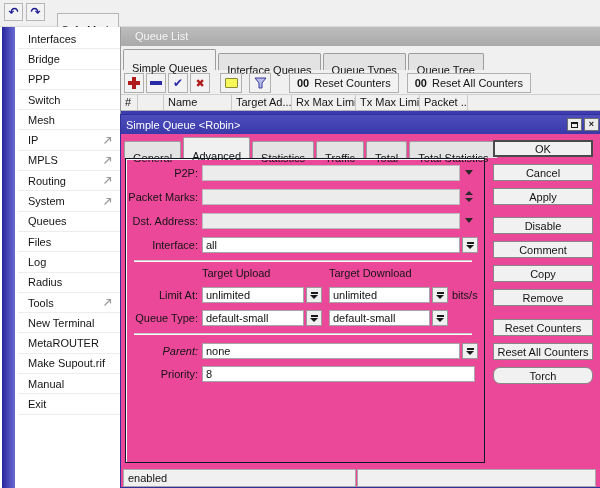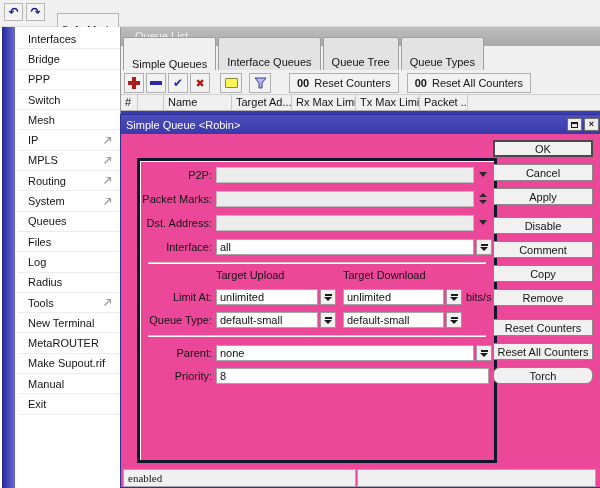--- a/index.html
+++ b/index.html
@@ -26,21 +26,21 @@
     border-bottom:1px solid #ededed;box-sizing:border-box;}
   .sub-arrow{margin-left:auto;display:flex;}
 
   
   .queue-window{position:absolute;left:120px;top:27px;width:480px;height:461px;background:#f0f0f0;
     border-left:1px solid #9a9a9a;box-sizing:border-box;}
   .qw-title{height:19px;background:linear-gradient(#bdbdbd,#a9a9a9);color:#f5f5f5;
     line-height:19px;padding-left:14px;}
   .tabs-row{position:absolute;display:flex;align-items:flex-end;}
   .qw-tabs{left:2px;top:22px;height:21px;}
-  .tab{height:17px;line-height:16px;padding:16px 8px;background:#e3e3e3;border:1px solid #9d9d9d;
+  .tab{height:17px;line-height:16px;padding:8px 8px;background:#e3e3e3;border:1px solid #9d9d9d;
     border-bottom:none;margin-right:2px;border-radius:2px 2px 0 0;box-sizing:border-box;white-space:nowrap;}
   .tab.active{height:21px;line-height:20px;background:#f0f0f0;position:relative;z-index:2;}
   .qw-toolbar{position:absolute;left:3px;top:45px;height:22px;display:flex;align-items:center;}
   .icon-btn{width:20px;height:20px;background:#f2f2f2;border:1px solid #b0b0b0;
     display:flex;align-items:center;justify-content:center;margin-right:2px;padding:0;box-sizing:border-box;}
   .icon-btn.wide{width:22px;}
   .ml8{margin-left:8px;} .ml5{margin-left:5px;} .ml16{margin-left:16px;}
   .plus-shape{position:relative;width:12px;height:12px;}
   .plus-shape::before{content:"";position:absolute;left:0;top:4px;width:12px;height:4px;background:#b11a1a;}
   .plus-shape::after{content:"";position:absolute;left:4px;top:0;width:4px;height:12px;background:#b11a1a;}
@@ -62,22 +62,22 @@
   .dialog{position:absolute;left:120px;top:114px;width:483px;height:374px;background:#ec4899;
     border:1px solid #30309a;box-sizing:border-box;}
   .dlg-title{height:19px;background:linear-gradient(#4d4dbc,#3939aa);display:flex;align-items:center;
     color:#ffffff;padding-left:5px;}
   .dlg-winbtns{margin-left:auto;display:flex;gap:2px;margin-right:3px;}
   .win-btn{width:15px;height:13px;background:#ececec;border:1px solid #6f6f6f;display:flex;
     align-items:center;justify-content:center;padding:0;box-sizing:border-box;font-size:9px;
     font-weight:bold;line-height:1;color:#111111;}
   .max-glyph{width:7px;height:6px;border:1px solid #161616;border-top-width:2px;box-sizing:border-box;}
   .dlg-tabs{left:3px;top:22px;height:21px;}
-  .dlg-panel{position:absolute;left:16px;top:43px;width:360px;height:305px;
-    border:3px solid #0f172a;box-shadow:inset 1px 1px 0 #fbfbfb;box-sizing:border-box;}
+  .dlg-panel{position:absolute;left:4px;top:43px;width:360px;height:305px;
+    border:1px solid #0f172a;box-shadow:inset 1px 1px 0 #fbfbfb;box-sizing:border-box;}
   .flabel{position:absolute;left:2px;width:70px;text-align:right;line-height:16px;}
   .ffield{position:absolute;height:16px;box-sizing:border-box;border:1px solid #a6a6a6;background:#ffffff;
     font-family:"Liberation Sans",sans-serif;font-size:11px;color:#111111;padding:0 3px;}
   .ffield.disabled{background:#ececec;border-color:#bcbcbc;}
   .tri-down{position:absolute;width:0;height:0;border-left:4px solid transparent;
     border-right:4px solid transparent;border-top:5px solid #2a2a2a;}
   .tri-up-s{position:absolute;width:0;height:0;border-left:4px solid transparent;
     border-right:4px solid transparent;border-bottom:4px solid #2a2a2a;}
   .tri-down-s{position:absolute;width:0;height:0;border-left:4px solid transparent;
     border-right:4px solid transparent;border-top:4px solid #2a2a2a;}
@@ -200,22 +200,22 @@
     </div>
   </div>
 
   <div class="queue-window">
     <div class="qw-title">
       <span>Queue List</span>
     </div>
     <div class="tabs-row qw-tabs">
       <div class="tab active">Simple Queues</div>
       <div class="tab">Interface Queues</div>
+      <div class="tab">Queue Types</div>
       <div class="tab">Queue Tree</div>
-      <div class="tab">Queue Types</div>
     </div>
     <div class="qw-toolbar">
       <button class="icon-btn">
           <span class="plus-shape"></span>
         </button>
       <button class="icon-btn">
           <span class="minus-shape"></span>
         </button>
       <button class="icon-btn">
           <span class="glyph-check">✔</span>
@@ -259,20 +259,28 @@
       <span class="dlg-winbtns">
         <button class="win-btn">
             <span class="max-glyph"></span>
           </button>
         <button class="win-btn">
             <span>×</span>
           </button>
       </span>
     </div>
 
+    <div class="tabs-row dlg-tabs">
+      <div class="tab">General</div>
+      <div class="tab active">Advanced</div>
+      <div class="tab">Statistics</div>
+      <div class="tab">Traffic</div>
+      <div class="tab">Total</div>
+      <div class="tab">Total Statistics</div>
+    </div>
 
     <div class="dlg-panel">
 
       <div class="flabel" style="top:6px;">P2P:</div>
       <div class="ffield disabled" style="left:76px;top:6px;width:258px;"></div>
       <span class="tri-down" style="left:339px;top:11px;"></span>
 
       <div class="flabel" style="top:30px;">Packet Marks:</div>
       <div class="ffield disabled" style="left:76px;top:30px;width:258px;"></div>
       <span class="tri-up-s" style="left:339px;top:32px;"></span>
@@ -314,21 +322,21 @@
           <span class="tri"></span>
         </button>
       <input class="ffield" style="left: 203px; top: 151px; width: 101px;" value="default-small">
       <button class="combo-btn" style="left:306px;top:151px;">
           <span class="bar"></span>
           <span class="tri"></span>
         </button>
 
       <div class="gsep" style="top:174px;"></div>
 
-      <div class="flabel" style="top:184px;">Parent:</div>
+      <div class="flabel" style="top:184px;font-style:italic;">Parent:</div>
       <input class="ffield" style="left: 76px; top: 184px; width: 258px;" value="none">
       <button class="combo-btn" style="left:336px;top:184px;">
           <span class="bar"></span>
           <span class="tri"></span>
         </button>
 
       <div class="flabel" style="top:207px;">Priority:</div>
       <input class="ffield" style="left: 76px; top: 207px; width: 273px;" value="8">
     </div>
 
@@ -336,17 +344,17 @@
     <button class="dlg-btn" style="top:49px;">Cancel</button>
     <button class="dlg-btn" style="top:73px;">Apply</button>
     <button class="dlg-btn" style="top:102px;">Disable</button>
     <button class="dlg-btn" style="top:126px;">Comment</button>
     <button class="dlg-btn" style="top:150px;">Copy</button>
     <button class="dlg-btn" style="top:174px;">Remove</button>
     <button class="dlg-btn" style="top:204px;">Reset Counters</button>
     <button class="dlg-btn" style="top:228px;">Reset All Counters</button>
     <button class="dlg-btn" style="top:252px;border-radius:7px;">Torch</button>
 
-    <div class="status-cell" style="left:2px;width:233px;font-family:Liberation Serif, serif;">enabled</div>
+    <div class="status-cell" style="left:2px;width:233px;">enabled</div>
     <div class="status-cell" style="left:236px;width:239px;"></div>
   </div>
 
 </div>
 
 </body></html>

